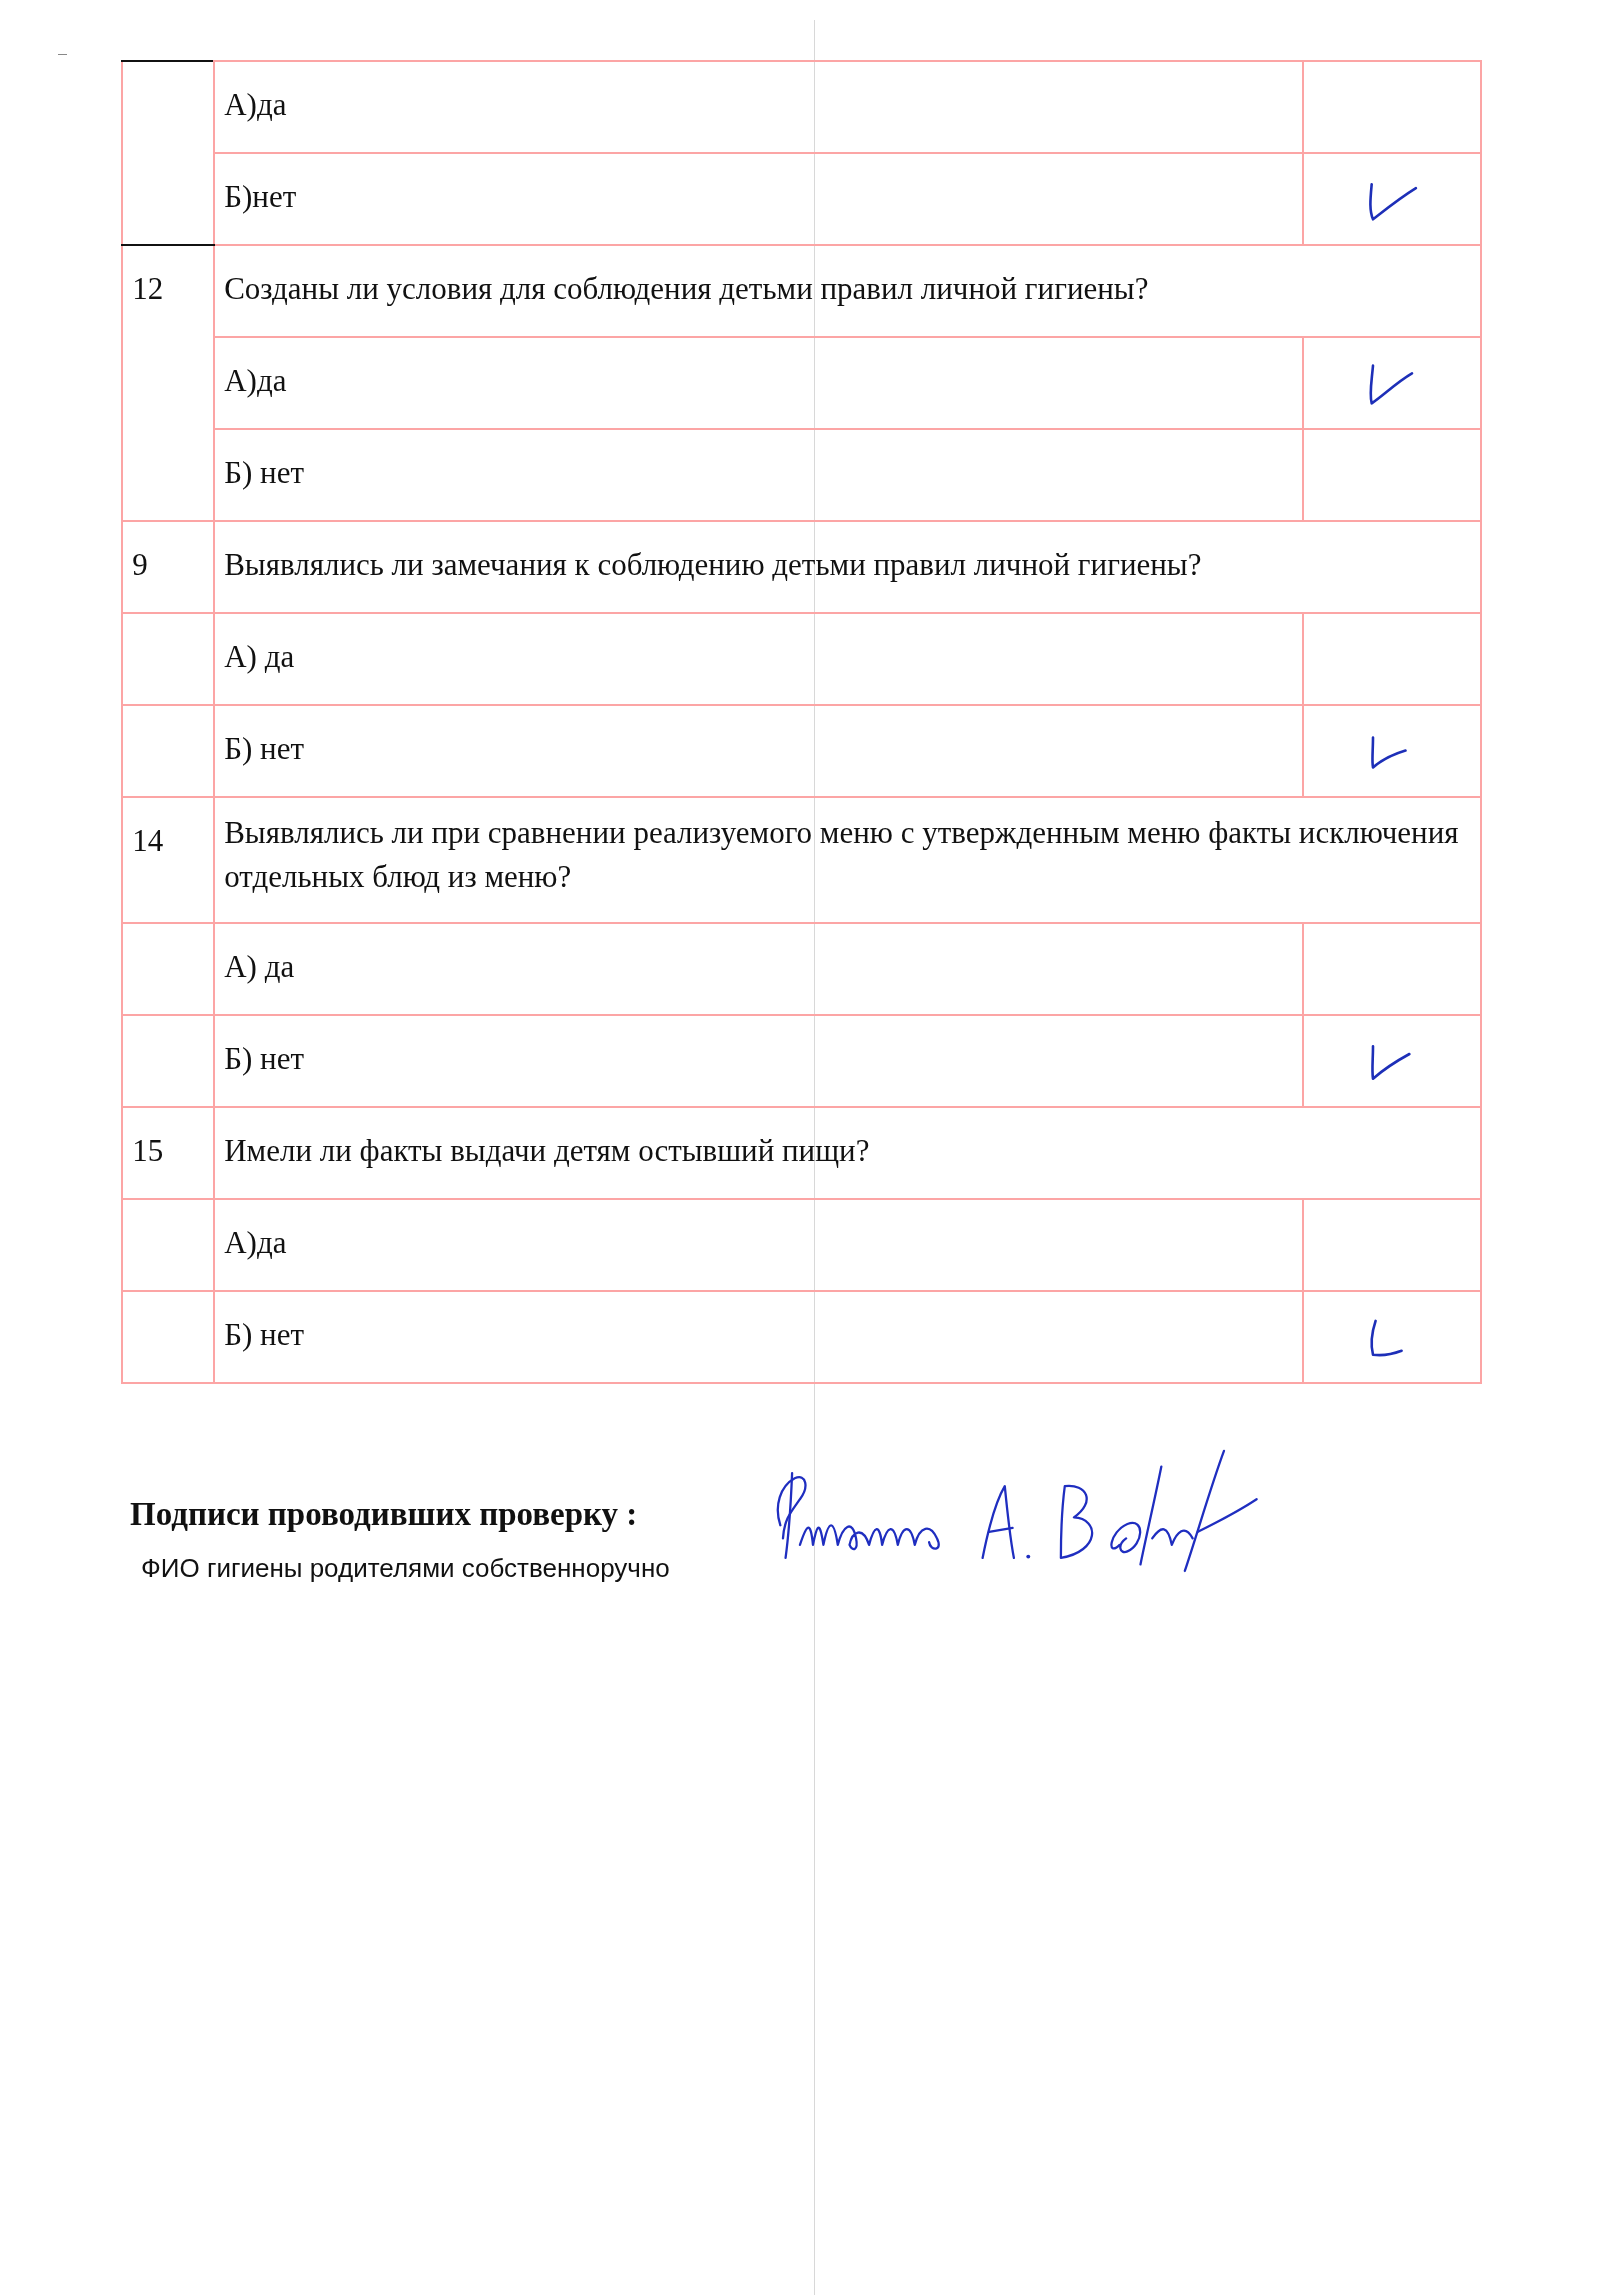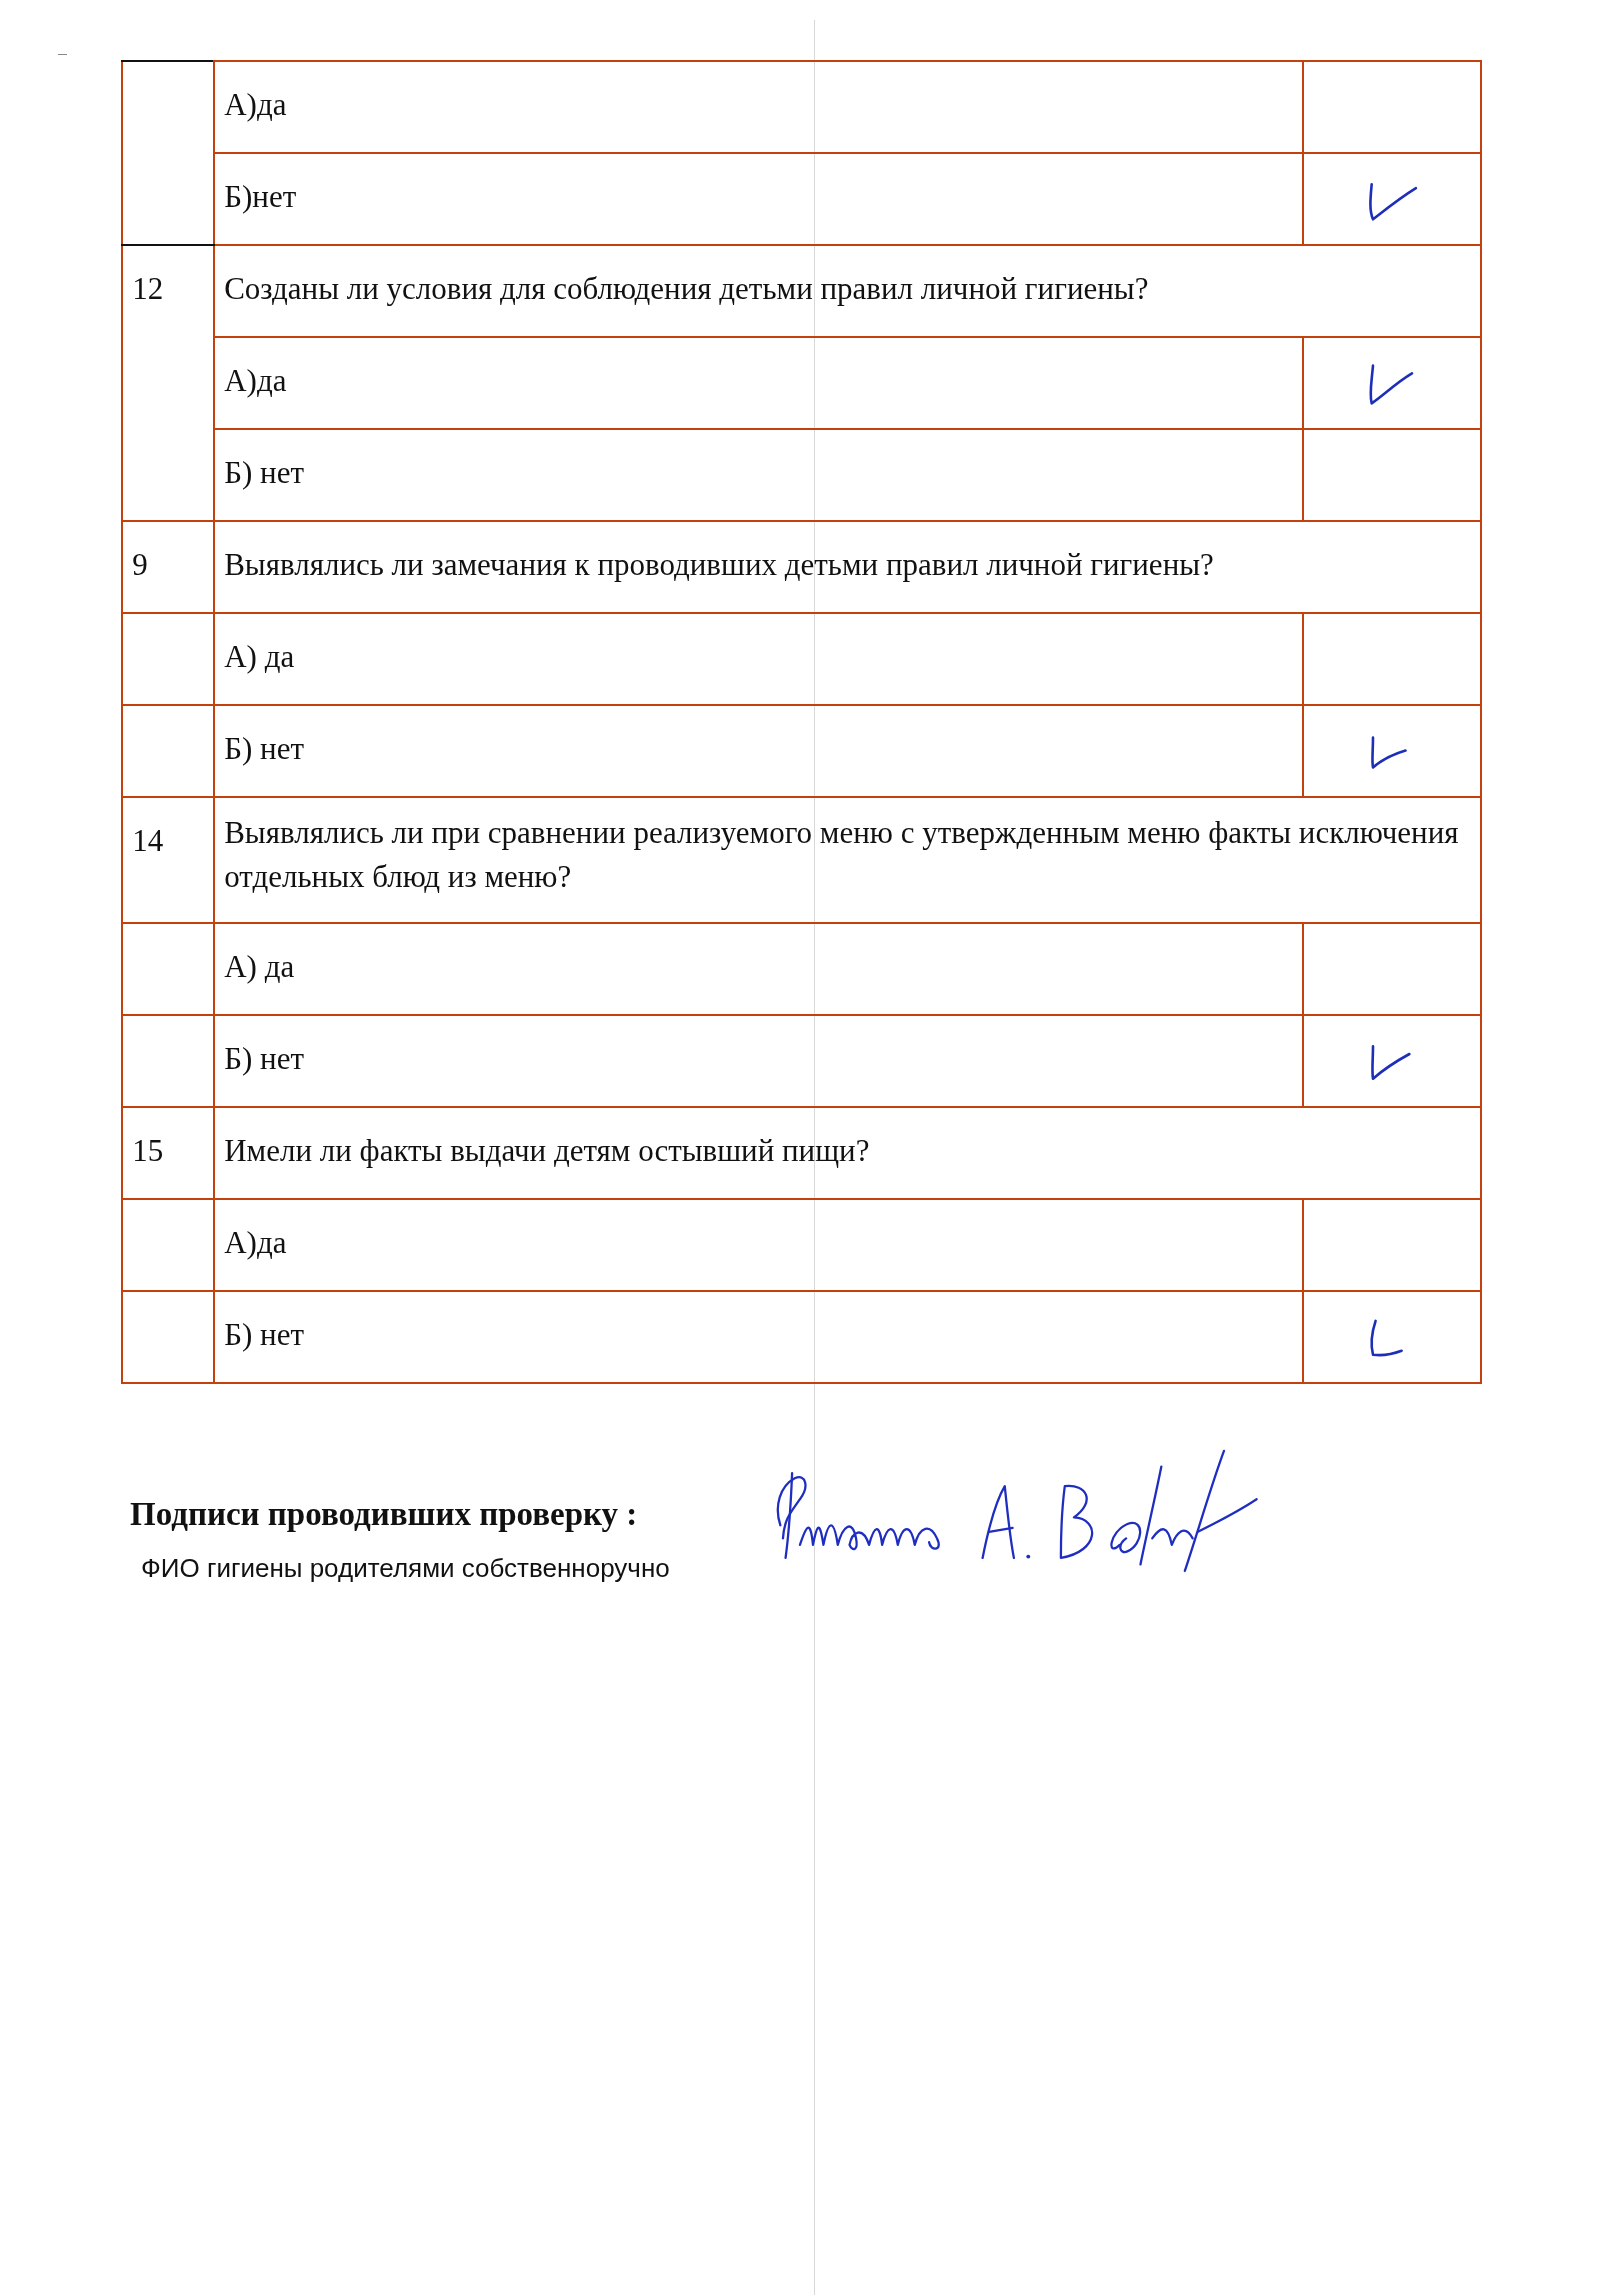--- a/index.html
+++ b/index.html
@@ -7,21 +7,21 @@
       width: 1623px; height: 2295px; background: #ffffff; position: relative; overflow: hidden;
       font-family: "Liberation Serif", "DejaVu Serif", serif; color: #111;
     }
     .fold { position: absolute; left: 814px; top: 19.6px; width: 1.3px; height: 2276px; background: #d8d8d8; }
     .dash { position: absolute; left: 58px; top: 54px; width: 9.2px; height: 1.3px; background: #888; }
     table.q {
       position: absolute; left: 121px; top: 60px; width: 1361px;
       border-collapse: collapse; table-layout: fixed;
     }
     table.q td {
-      border: 2px solid #c2410c; font-size: 31px; vertical-align: top; padding: 25px 9.2px 0 9.2px;
+      border: 2px solid #fca5a5; font-size: 31px; vertical-align: top; padding: 25px 9.2px 0 9.2px;
     }
     col.c-num { width: 92px; }
     col.c-text { width: auto; }
     col.c-mark { width: 178px; }
     td.num { font-size: 30px; padding-left: 11.8px; }
     tr.ans td { height: 65px; }
     tr.qrow td.qtext { height: 65px; }
     tr.qrow.tall td.qtext { height: 111px; line-height: 44px; padding-top: 13px; }
     td.nb { border-top: none !important; border-bottom: none !important; }
     .check { display: block; width: 79px; height: 52px; margin: 0 auto; }
@@ -76,21 +76,21 @@
           </svg>
       </td>
     </tr>
     <tr class="ans">
       <td>Б) нет</td>
       <td></td>
     </tr>
 
     <tr class="qrow">
       <td class="num">9</td>
-      <td class="qtext" colspan="2">Выявлялись ли замечания к проводивших детьми правил личной гигиены?</td>
+      <td class="qtext" colspan="2">Выявлялись ли замечания к соблюдению детьми правил личной гигиены?</td>
     </tr>
     <tr class="ans">
       <td></td>
       <td>А) да</td>
       <td></td>
     </tr>
     <tr class="ans">
       <td></td>
       <td>Б) нет</td>
       <td>

